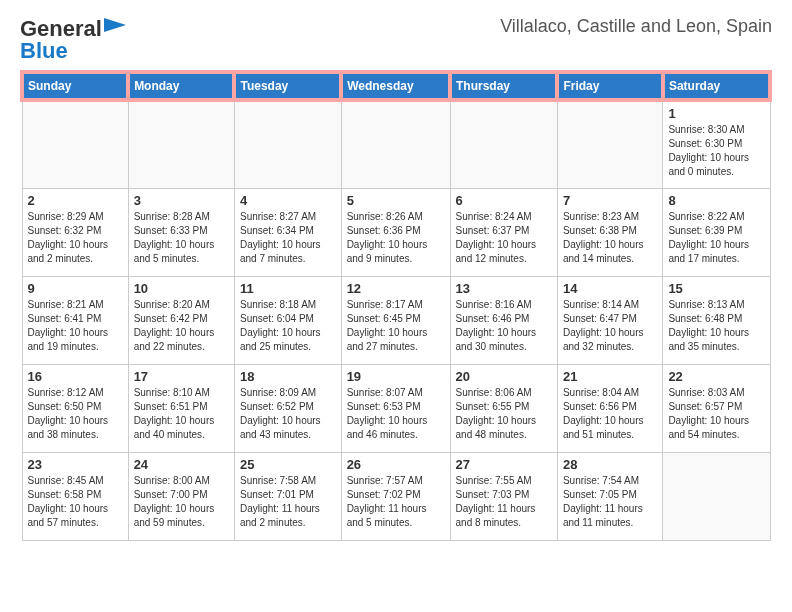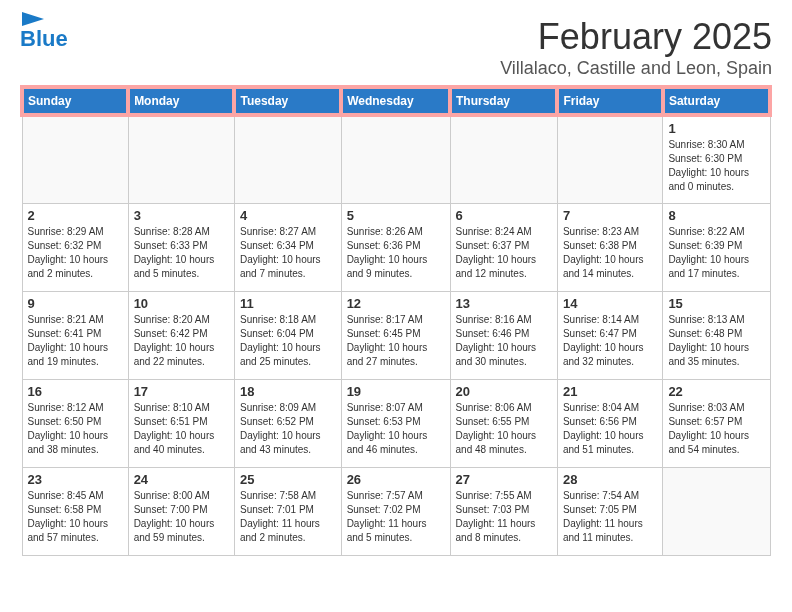--- a/index.html
+++ b/index.html
@@ -36,31 +36,31 @@
     .logo-general { font-size: 22px; font-weight: bold; color: #333; }
   </style>
 </head>
 <body>
 
 <div class="page">
   <div class="header-top">
     <div class="logo-container">
       <div style="display:flex;flex-direction:column;align-items:flex-start;">
         <div style="display:flex;align-items:center;">
+          <span class="logo-general">General</span>
           <span style="display:inline-block;margin-left:2px;margin-top:-4px;">
             <svg width="22" height="14" viewBox="0 0 22 14">
               <polygon points="0,0 22,7 0,14" fill="#1a7ac7"></polygon>
             </svg>
           </span>
         </div>
         <span class="logo-blue" style="margin-top:-4px;font-size:22px;">Blue</span>
       </div>
     </div>
     <div class="title-block">
-      <div class="cal-title">February 2025</div>
       <div class="cal-subtitle">Villalaco, Castille and Leon, Spain</div>
     </div>
   </div>
 
   <table>
     <thead>
       <tr>
         <th>Sunday</th>
         <th>Monday</th>
         <th>Tuesday</th>

